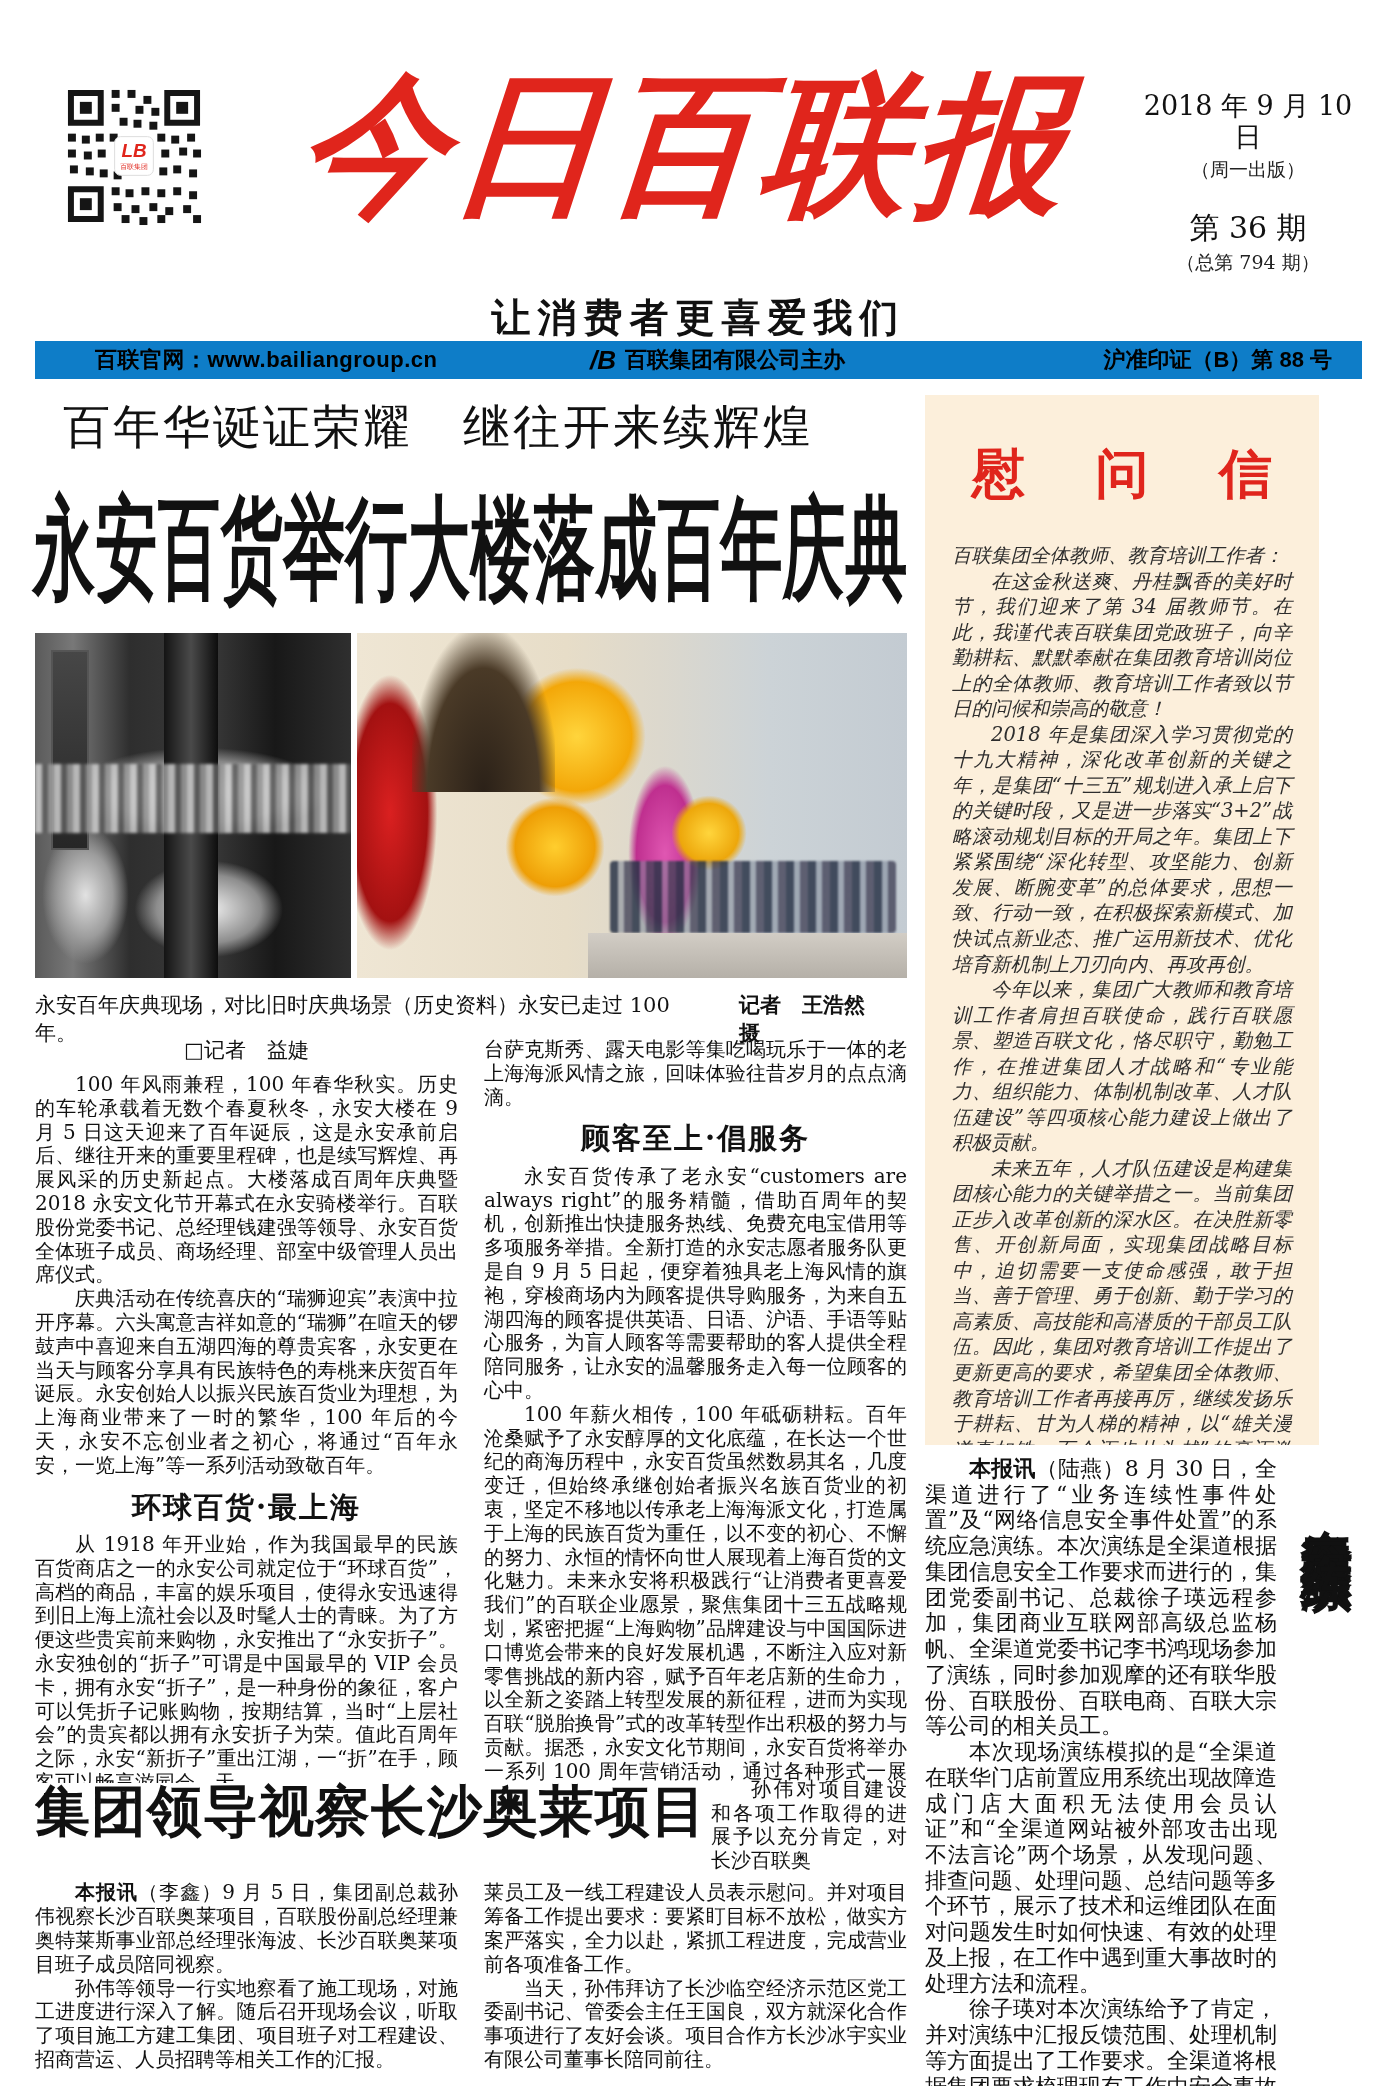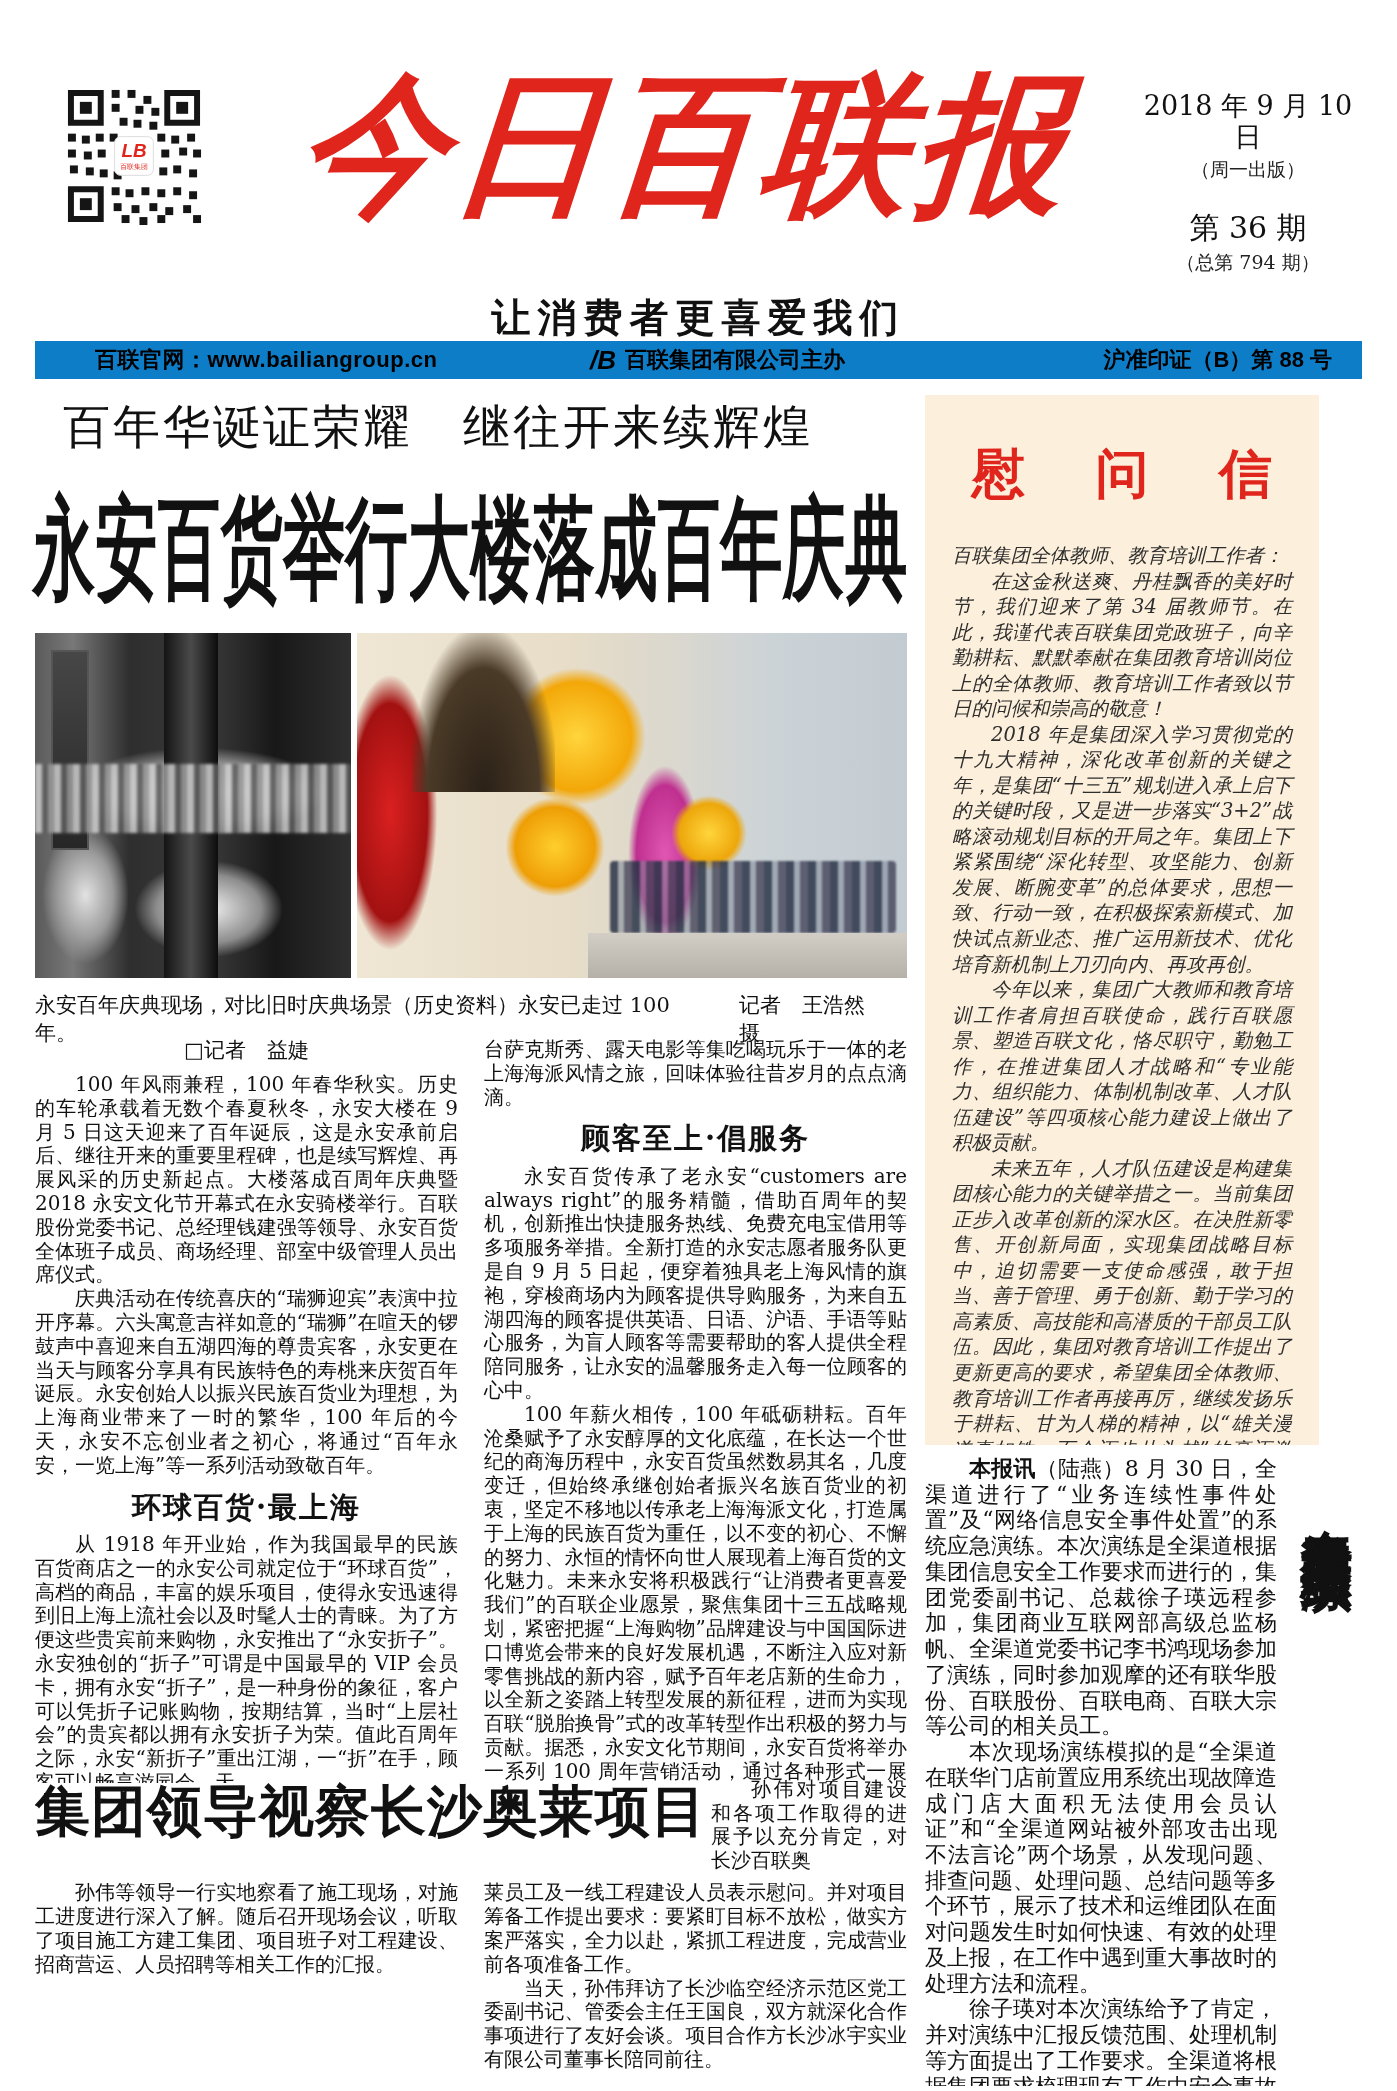--- a/index.html
+++ b/index.html
@@ -44,21 +44,21 @@
       radial-gradient(circle 62px at 36% 62%, #ffce2e 0%, #ee9e05 64%, rgba(0,0,0,0) 80%),
       radial-gradient(circle 46px at 64% 58%, #ffd53c 0%, #eda70b 64%, rgba(0,0,0,0) 82%),
       radial-gradient(ellipse 46px 110px at 56% 64%, #e057b2 0%, #bf2f8f 62%, rgba(0,0,0,0) 80%),
       radial-gradient(ellipse 55px 160px at 6% 52%, #da2020 0%, #a31111 68%, rgba(0,0,0,0) 86%),
       linear-gradient(90deg, #efe6d4 0%, #e7ddc8 38%, #dcd8cd 55%, #ccd3d7 75%, #c3cbd2 100%); }
   .pr-arch { position:absolute; left:10%; top:0; width:26%; height:46%; background:radial-gradient(ellipse at 50% 100%, #2b2118 0%, #4a3a27 55%, rgba(0,0,0,0) 75%); }
   .pr-crowd { position:absolute; right:2%; bottom:13%; width:52%; height:21%; background:repeating-linear-gradient(90deg, rgba(42,52,72,.85) 0 8px, rgba(125,135,152,.55) 8px 14px, rgba(66,66,88,.8) 14px 22px); filter:blur(1px); border-radius:4px; }
   .pr-street { position:absolute; left:42%; right:0; bottom:0; height:13%; background:linear-gradient(180deg,#d2cdc5,#b5b0a8); }
 
   .caption-row { position:absolute; left:35px; top:991px; width:872px; display:flex; justify-content:space-between; font-size:21px; }
-  .caption-row .credit { font-weight:normal;margin-left:21px; }
+  .caption-row .credit { font-weight:bold;margin-left:21px; }
 
   .body-cols { position:absolute; left:35px; top:1038px; width:872px; height:745px; display:flex; gap:26px; overflow:hidden; font-size:20px; line-height:1.19; text-align:justify; }
   .bcol { flex:1; }
   .byline { text-align:center; font-size:21px; margin-bottom:10px; }
   .subhead { text-align:center; font-weight:bold; font-size:29px; letter-spacing:2px; margin:12px 0 9px; }
   .body-cols p.ind, .chs-cols p.ind, .sec-body p.ind { text-indent:2em; }
 
   
   .letterbox { position:absolute; left:925px; top:395px; width:394px; height:1050px; background:#fcefdb; overflow:hidden; }
   .letter-title { text-align:center; color:#e0251c; font-size:53px; font-weight:bold; letter-spacing:26px; text-indent:26px; margin:44px 0 32px; }
@@ -234,20 +234,21 @@
 
   <div class="changsha">
     <div class="chs-top">
       <div class="chs-title">集团领导视察长沙奥莱项目</div>
       <div class="chs-wrap">
         <p>孙伟对项目建设和各项工作取得的进展予以充分肯定，对长沙百联奥</p>
       </div>
     </div>
     <div class="chs-cols">
       <div class="bcol">
+        <p class="ind"><b class="lead-label">本报讯</b><span>（李鑫）9 月 5 日，集团副总裁孙伟视察长沙百联奥莱项目，百联股份副总经理兼奥特莱斯事业部总经理张海波、长沙百联奥莱项目班子成员陪同视察。</span></p>
         <p class="ind">孙伟等领导一行实地察看了施工现场，对施工进度进行深入了解。随后召开现场会议，听取了项目施工方建工集团、项目班子对工程建设、招商营运、人员招聘等相关工作的汇报。</p>
       </div>
       <div class="bcol">
         <p>莱员工及一线工程建设人员表示慰问。并对项目筹备工作提出要求：要紧盯目标不放松，做实方案严落实，全力以赴，紧抓工程进度，完成营业前各项准备工作。</p>
         <p class="ind">当天，孙伟拜访了长沙临空经济示范区党工委副书记、管委会主任王国良，双方就深化合作事项进行了友好会谈。项目合作方长沙冰宇实业有限公司董事长陪同前往。</p>
       </div>
     </div>
   </div>
 
 </div>

